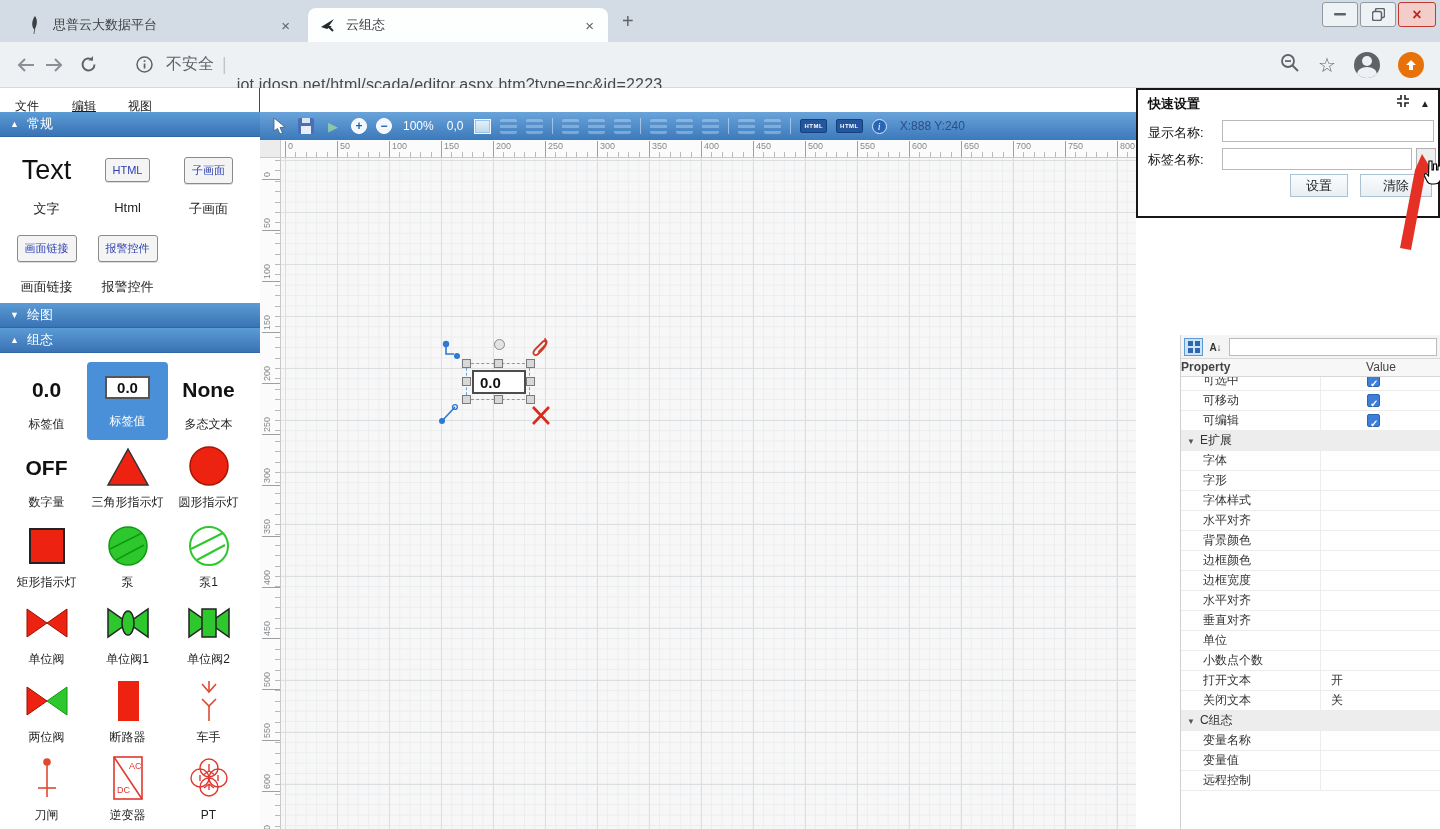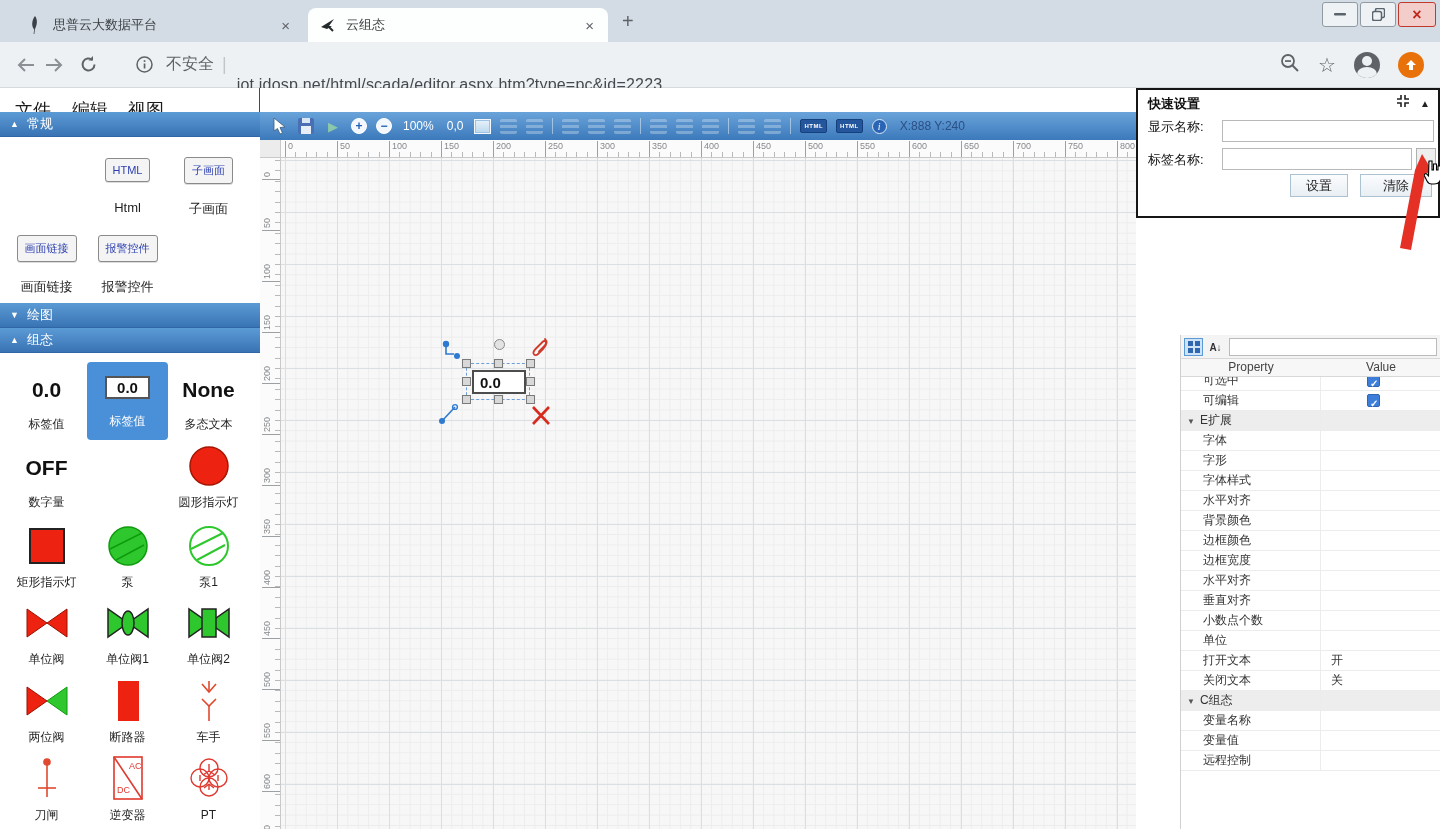--- a/index.html
+++ b/index.html
@@ -25,21 +25,21 @@
   .urltext{font-size:16px;color:#45494d;letter-spacing:.2px;}
   .urlbar-right{margin-left:auto;display:flex;align-items:center;gap:18px;margin-right:16px;}
   .avatar{width:26px;height:26px;border-radius:50%;background:#5f6368;position:relative;overflow:hidden;}
   .avatar:before{content:"";position:absolute;left:8px;top:4px;width:10px;height:10px;border-radius:50%;background:#eef1f4;}
   .avatar:after{content:"";position:absolute;left:3px;top:15px;width:20px;height:14px;border-radius:50%;background:#eef1f4;}
   .updbtn{width:26px;height:26px;border-radius:50%;background:#e8710a;color:#fff;display:flex;align-items:center;justify-content:center;font-size:14px;font-weight:bold;}
   .star{font-size:20px;color:#5f6368;}
 
   
   .menubar{left:0;top:88px;width:1440px;height:24px;background:#fff;}
-  .menuitem{position:absolute;top:10px;font-size:18px;color:#1b1b1b;}
+  .menuitem{position:absolute;top:10px;font-size:12px;color:#1b1b1b;}
   .menudiv{left:259px;top:88px;width:1px;height:24px;background:#4a4a4a;}
 
   
   .sidebar{left:0;top:112px;width:260px;height:717px;background:#fff;overflow:hidden;}
   .sechdr{position:absolute;left:0;width:260px;height:25px;background:linear-gradient(#5b9bd5,#3973b4);color:#fff;font-size:13px;display:flex;align-items:center;border-bottom:1px solid #2f66a5;}
   .secarrow{font-size:9px;margin:0 8px 0 10px;}
   .g-tile,.tile{position:absolute;width:81px;text-align:center;}
   .gprev{height:44px;display:flex;align-items:center;justify-content:center;}
   .gprev .bigtext{font-size:27px;color:#111;}
   .palbtn{border:1px solid #8a8a8a;border-radius:3px;background:#f4f4f4;color:#2c3fb0;font-size:11px;padding:5px 7px;box-shadow:0 1px 0 #ddd;}
@@ -96,21 +96,21 @@
   .qmore{position:absolute;width:20px;height:22px;border:1px solid #b0b0b0;background:#eee;font-size:10px;color:#555;display:flex;align-items:center;justify-content:center;}
   .qbtn{position:absolute;height:23px;border:1px solid #adc2d1;background:linear-gradient(#fbfdfe,#e8eef3);font-size:13px;color:#222;display:flex;align-items:center;justify-content:center;}
 
   
   .ppanel{left:1180px;top:335px;width:260px;height:494px;background:#fff;border-left:1px solid #d0d0d0;overflow:hidden;}
   .ptoolbar{position:absolute;left:0;top:0;width:260px;height:24px;background:#f4f4f4;border-bottom:1px solid #d8d8d8;}
   .pcatic{position:absolute;left:3px;top:3px;width:19px;height:18px;background:#cfe3f7;border:1px solid #5b9bd5;display:flex;align-items:center;justify-content:center;}
   .psortic{position:absolute;left:25px;top:3px;width:19px;height:18px;display:flex;align-items:center;justify-content:center;font-size:10px;font-weight:bold;color:#333;}
   .pcombo{position:absolute;left:48px;top:3px;width:208px;height:18px;background:#fff;border:1px solid #bbb;}
   .phead{position:absolute;left:0;top:24px;width:260px;height:18px;background:#f7f7f7;border-bottom:1px solid #d8d8d8;font-size:12px;color:#444;}
-  .phead .hc1{position:absolute;left:0;width:140px;text-align:center;top:1px;}
+  .phead .hc1{position:absolute;left:0;width:140px;text-align:left;top:1px;font-weight:bold;}
   .phead .hc2{position:absolute;left:140px;width:120px;text-align:center;top:1px;}
   .prows{position:absolute;left:0;top:42px;width:260px;height:452px;overflow:hidden;}
   .prow{position:relative;width:260px;height:20px;border-bottom:1px solid #ececec;font-size:12px;color:#333;}
   .prow.clipped{margin-top:-6px;}
   .prow .pname{position:absolute;left:0;top:0;width:140px;height:20px;line-height:19px;padding-left:22px;border-right:1px solid #ececec;white-space:nowrap;overflow:hidden;}
   .prow.cat{background:#ededed;}
   .prow.cat .pname{padding-left:6px;}
   .prow .catarrow{font-size:8px;color:#555;margin-right:5px;}
   .prow .pval{position:absolute;left:140px;top:0;width:120px;height:20px;line-height:19px;padding-left:10px;}
   .cb{position:absolute;left:46px;top:3px;width:13px;height:13px;background:#3d7edb;border:1px solid #2f66b0;border-radius:2px;}
@@ -212,20 +212,26 @@
     <span class="menuitem" style="left:128px;">视图</span>
   </div>
   <div class="abs menudiv"></div>
 
   <div class="abs sidebar">
     <div class="sechdr" style="top:0;">
       <span class="secarrow">▲</span>
       <span>常规</span>
     </div>
 
+    <div class="g-tile" style="left:6px;top:36px;">
+      <div class="gprev">
+          <span class="bigtext">Text</span>
+        </div>
+      <div class="glabel">文字</div>
+    </div>
     <div class="g-tile" style="left:87px;top:36px;">
       <div class="gprev">
           <span class="palbtn">HTML</span>
         </div>
       <div class="glabel">Html</div>
     </div>
     <div class="g-tile" style="left:168px;top:36px;">
       <div class="gprev">
           <span class="palbtn">子画面</span>
         </div>
@@ -270,20 +276,28 @@
           <span class="bigtext">None</span>
         </div>
       <div class="tlabel">多态文本</div>
     </div>
 
     <div class="tile" style="left:6px;top:331px;">
       <div class="tprev">
           <span class="bigtext">OFF</span>
         </div>
       <div class="tlabel">数字量</div>
+    </div>
+    <div class="tile" style="left:87px;top:331px;">
+      <div class="tprev">
+          <span><svg width="44" height="42">
+              <polygon points="22,4 42,40 2,40" fill="#ee2211" stroke="#333" stroke-width="1.5"></polygon>
+            </svg></span>
+        </div>
+      <div class="tlabel">三角形指示灯</div>
     </div>
     <div class="tile" style="left:168px;top:331px;">
       <div class="tprev">
           <span><svg width="44" height="42">
               <circle cx="22" cy="21" r="19" fill="#ee2211" stroke="#a51500" stroke-width="1.5"></circle>
             </svg></span>
         </div>
       <div class="tlabel">圆形指示灯</div>
     </div>
 
@@ -538,21 +552,21 @@
     <span class="qicons">
       <span>
         <svg width="14" height="14" viewBox="0 0 14 14">
             <g stroke="#222" stroke-width="1.6" fill="none">
               <path d="M5 1 v4 h-4 M9 1 v4 h4 M5 13 v-4 h-4 M9 13 v-4 h4"></path>
             </g>
           </svg>
       </span>
       <span style="font-size:10px;">▲</span>
     </span>
-    <span class="qlabel" style="top:28px;">显示名称:</span>
+    <span class="qlabel" style="top:34px;">显示名称:</span>
     <input class="qinput" style="top: 30px; width: 212px;">
     <span class="qlabel" style="top:61px;">标签名称:</span>
     <input class="qinput" style="top: 58px; width: 190px;">
     <span class="qmore" style="left:278px;top:58px;">...</span>
     <span class="qbtn" style="left:152px;top:84px;width:58px;">设置</span>
     <span class="qbtn" style="left:222px;top:84px;width:72px;">清除</span>
   </div>
 
   <span class="abs" style="left:1394px;top:152px;">
     <svg width="46" height="100" viewBox="0 0 46 100">
@@ -585,20 +599,26 @@
       <span class="hc2">Value</span>
     </div>
     <div class="prows">
         <div class="prow clipped">
           <div class="pname"><span>可选中</span></div>
           <div class="pval">
             <span class="cb"></span>
           </div>
         </div>
         <div class="prow">
+          <div class="pname"><span>可移动</span></div>
+          <div class="pval">
+            <span class="cb"></span>
+          </div>
+        </div>
+        <div class="prow">
           <div class="pname"><span>可编辑</span></div>
           <div class="pval">
             <span class="cb"></span>
           </div>
         </div>
         <div class="prow cat">
           <div class="pname"><span class="catarrow">▼</span><span>E扩展</span></div>
           <div class="pval"></div>
         </div>
         <div class="prow">
@@ -631,25 +651,25 @@
         </div>
         <div class="prow">
           <div class="pname"><span>水平对齐</span></div>
           <div class="pval"></div>
         </div>
         <div class="prow">
           <div class="pname"><span>垂直对齐</span></div>
           <div class="pval"></div>
         </div>
         <div class="prow">
+          <div class="pname"><span>单位</span></div>
+          <div class="pval"></div>
+        </div>
+        <div class="prow">
           <div class="pname"><span>小数点个数</span></div>
-          <div class="pval"></div>
-        </div>
-        <div class="prow">
-          <div class="pname"><span>单位</span></div>
           <div class="pval"></div>
         </div>
         <div class="prow">
           <div class="pname"><span>打开文本</span></div>
           <div class="pval"><span>开</span></div>
         </div>
         <div class="prow">
           <div class="pname"><span>关闭文本</span></div>
           <div class="pval"><span>关</span></div>
         </div>

